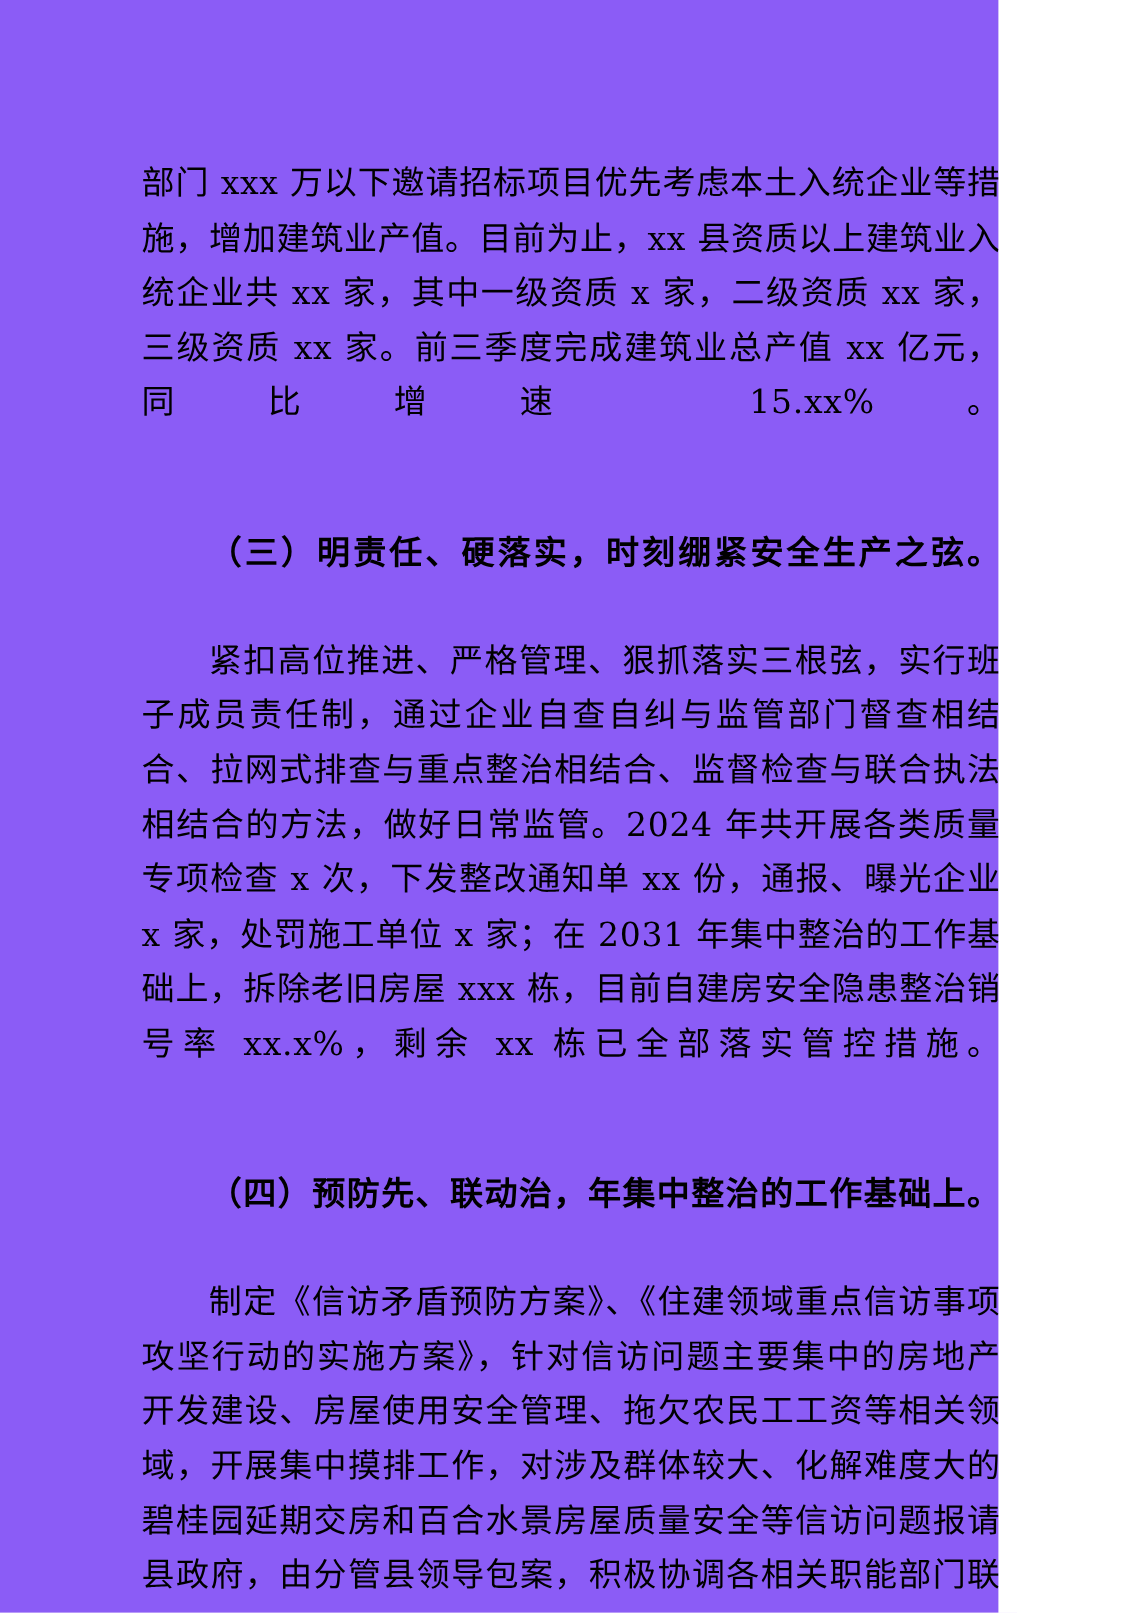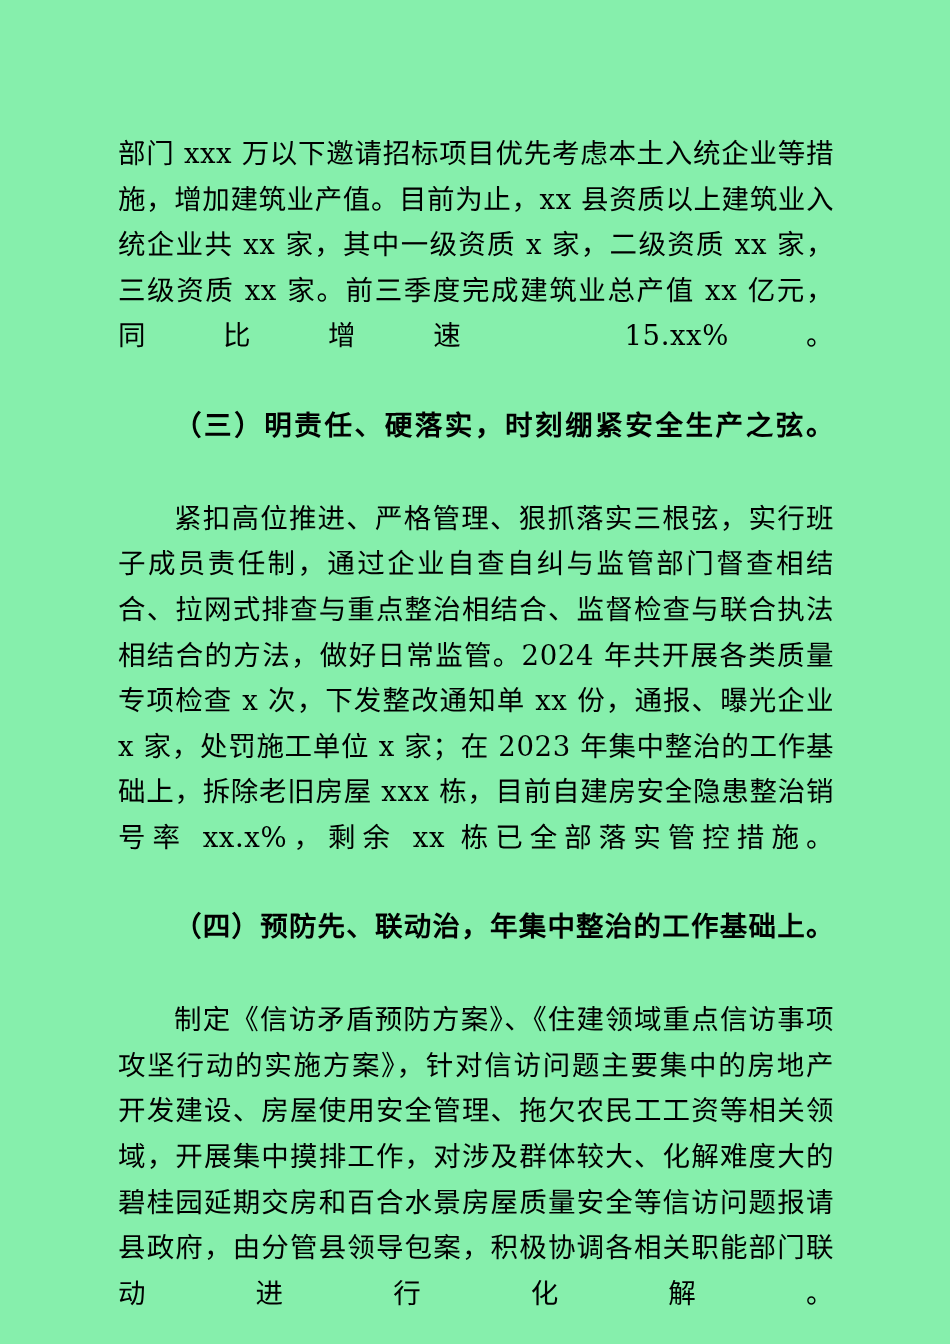--- a/index.html
+++ b/index.html
@@ -55,41 +55,42 @@
 
   
   .para.cont {
     text-indent: 0;
   }
 
   
   .heading {
     font-weight: 700;
     text-indent: 56px;
-    font-family: Liberation Mono, monospace;
+    font-family: Liberation Sans, sans-serif;
+    margin-top: 33px;
   }
 
   
   .para::after,
   .heading::after {
     content: "";
     display: inline-block;
     width: 100%;
   }
 </style>
 </head>
 <body>
 
-<div class="page" style="width: 950px; height: 1344px; background: #86efac; color: rgb(0, 0, 0);">
+<div class="page" style="width: 832px; height: 1344px; background: #8b5cf6; color: rgb(0, 0, 0);">
   <div class="content">
 
     <p class="para cont">部门 xxx 万以下邀请招标项目优先考虑本土入统企业等措施，增加建筑业产值。目前为止，xx 县资质以上建筑业入统企业共 xx 家，其中一级资质 x 家，二级资质 xx 家，三级资质 xx 家。前三季度完成建筑业总产值 xx 亿元，同比增速 15.xx%。</p>
 
     <p class="heading">（三）明责任、硬落实，时刻绷紧安全生产之弦。</p>
 
-    <p class="para indent">紧扣高位推进、严格管理、狠抓落实三根弦，实行班子成员责任制，通过企业自查自纠与监管部门督查相结合、拉网式排查与重点整治相结合、监督检查与联合执法相结合的方法，做好日常监管。2024 年共开展各类质量专项检查 x 次，下发整改通知单 xx 份，通报、曝光企业 x 家，处罚施工单位 x 家；在 2023 年集中整治的工作基础上，拆除老旧房屋 xxx 栋，目前自建房安全隐患整治销号率 xx.x%，剩余 xx 栋已全部落实管控措施。</p>
+    <p class="para indent">紧扣高位推进、严格管理、狠抓落实三根弦，实行班子成员责任制，通过企业自查自纠与监管部门督查相结合、拉网式排查与重点整治相结合、监督检查与联合执法相结合的方法，做好日常监管。2024 年共开展各类质量专项检查 x 次，下发整改通知单 xx 份，通报、曝光企业 x 家，处罚施工单位 x 家；在 2031 年集中整治的工作基础上，拆除老旧房屋 xxx 栋，目前自建房安全隐患整治销号率 xx.x%，剩余 xx 栋已全部落实管控措施。</p>
 
     <p class="heading">（四）预防先、联动治，年集中整治的工作基础上。</p>
 
     <p class="para indent">制定《信访矛盾预防方案》、《住建领域重点信访事项攻坚行动的实施方案》，针对信访问题主要集中的房地产开发建设、房屋使用安全管理、拖欠农民工工资等相关领域，开展集中摸排工作，对涉及群体较大、化解难度大的碧桂园延期交房和百合水景房屋质量安全等信访问题报请县政府，由分管县领导包案，积极协调各相关职能部门联动进行化解。</p>
 
   </div>
 </div>
 
 </body></html>

